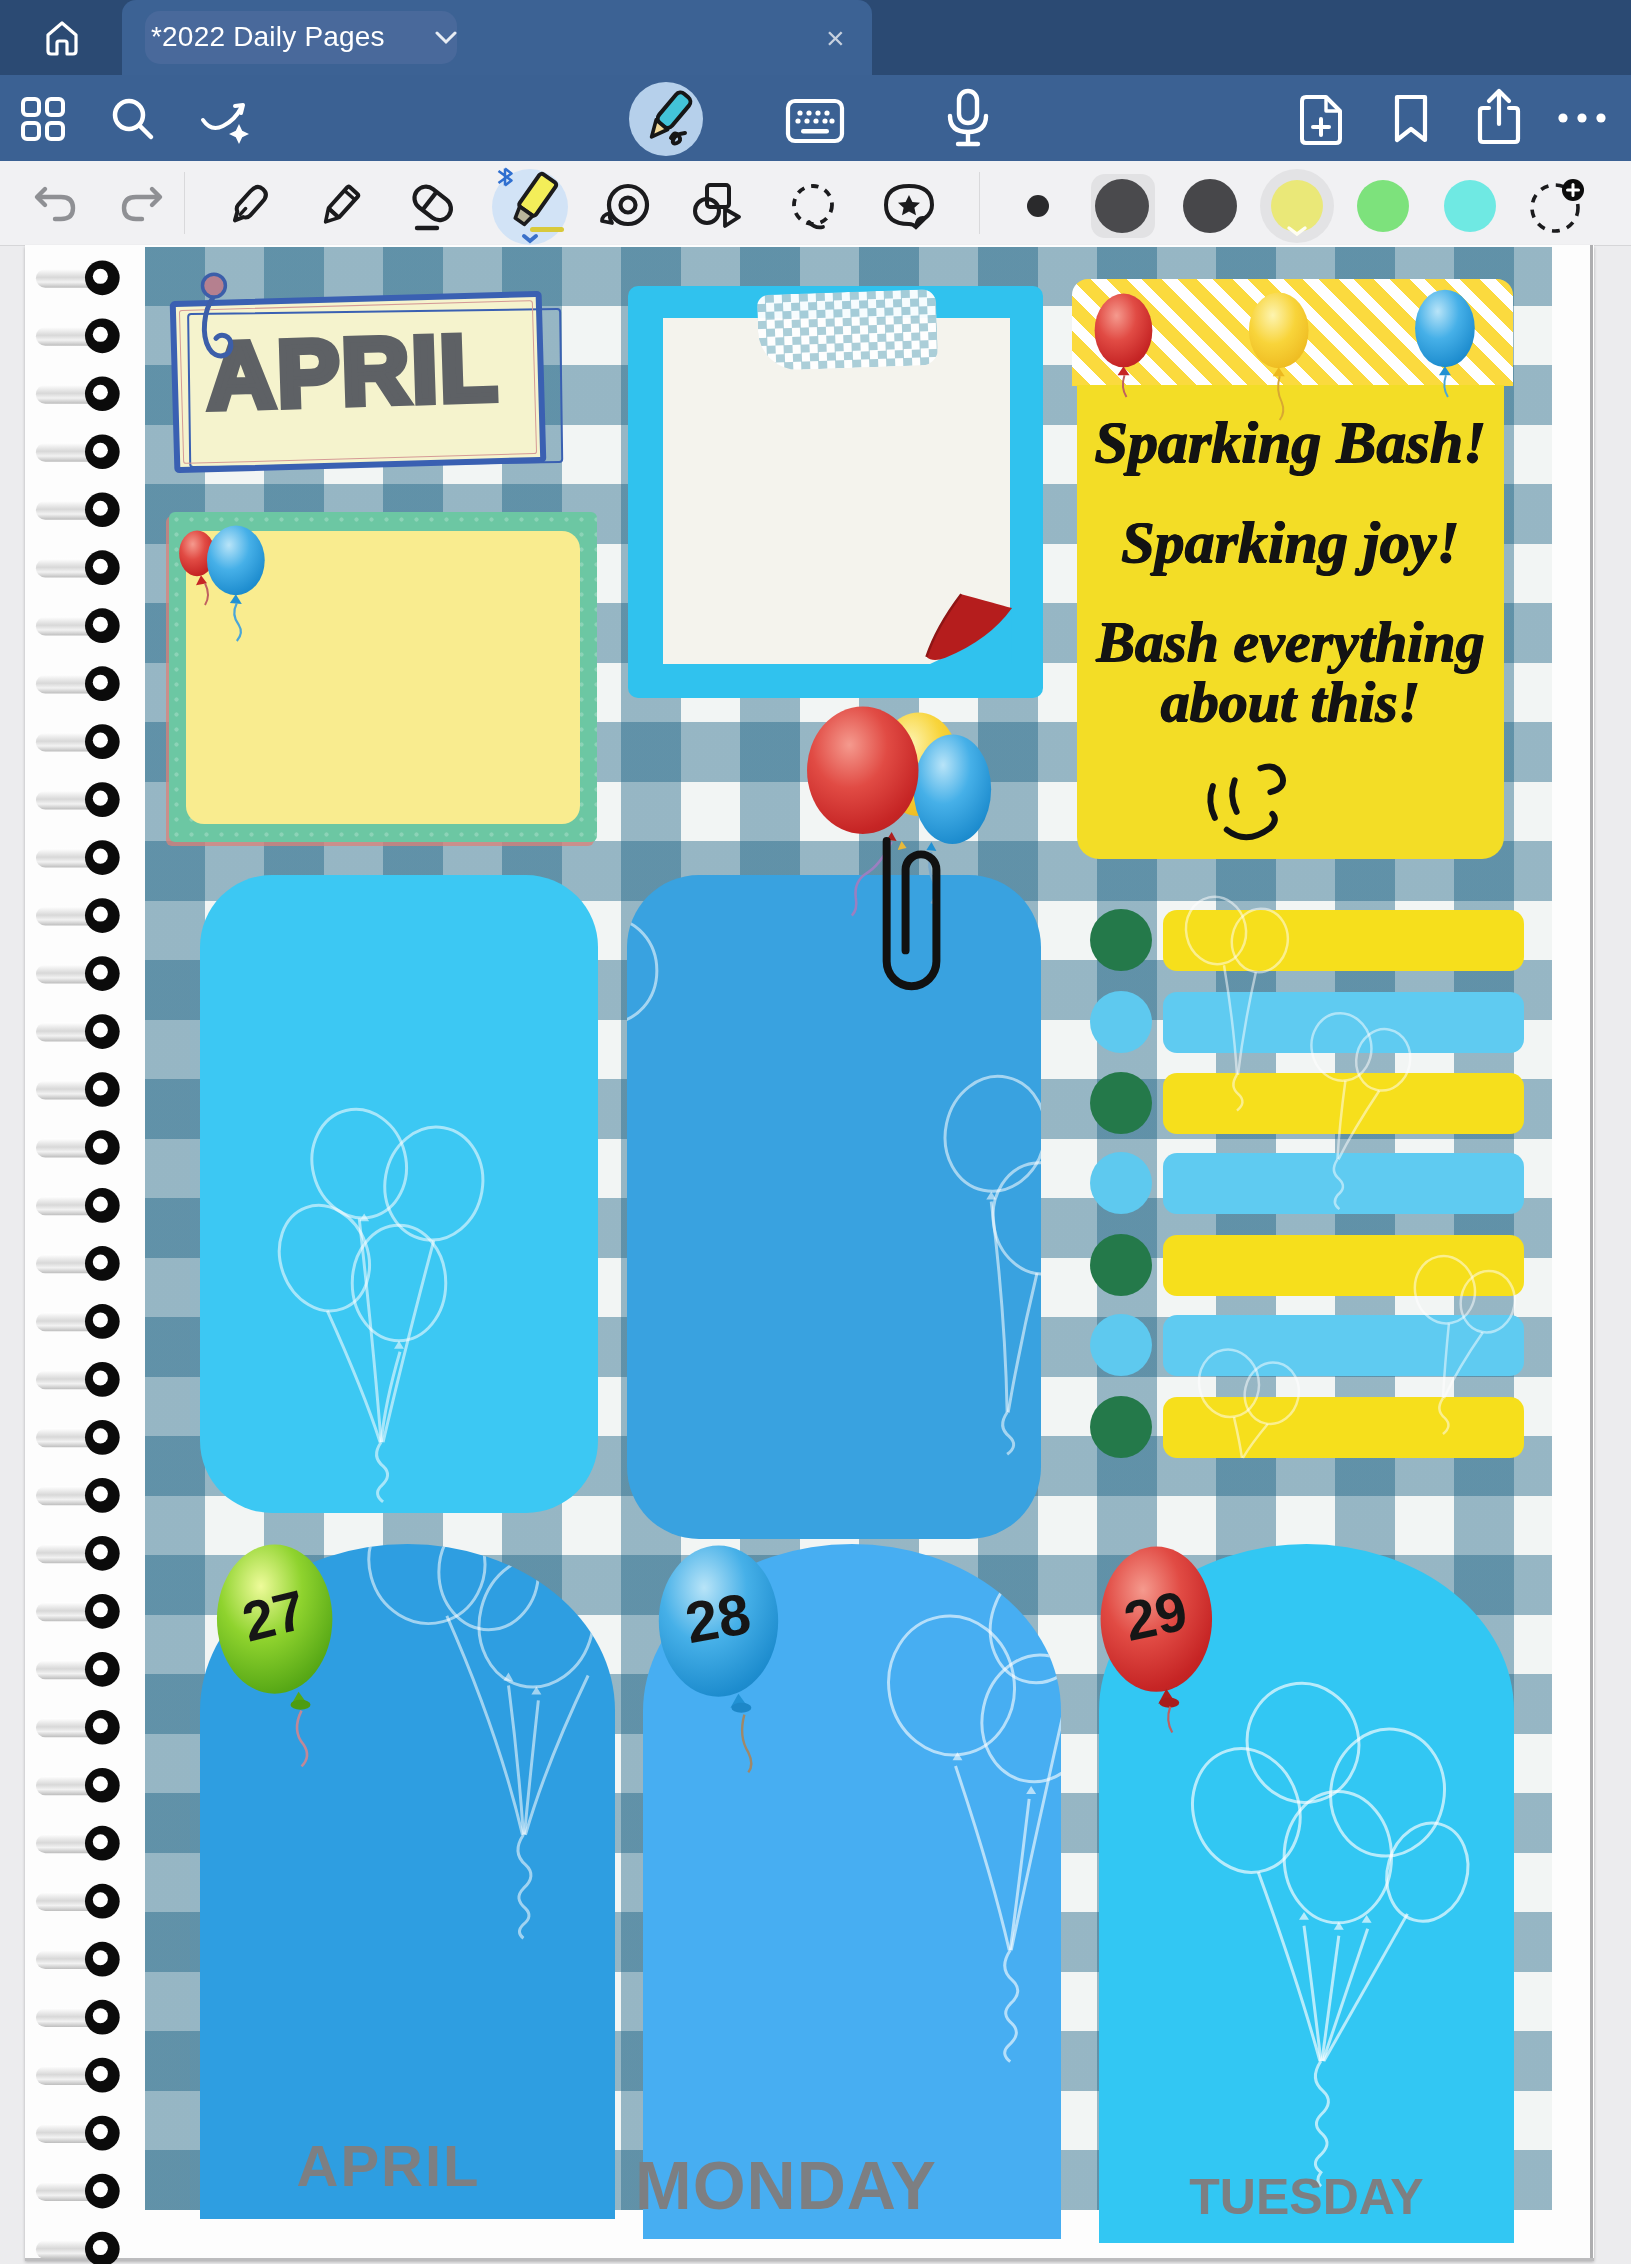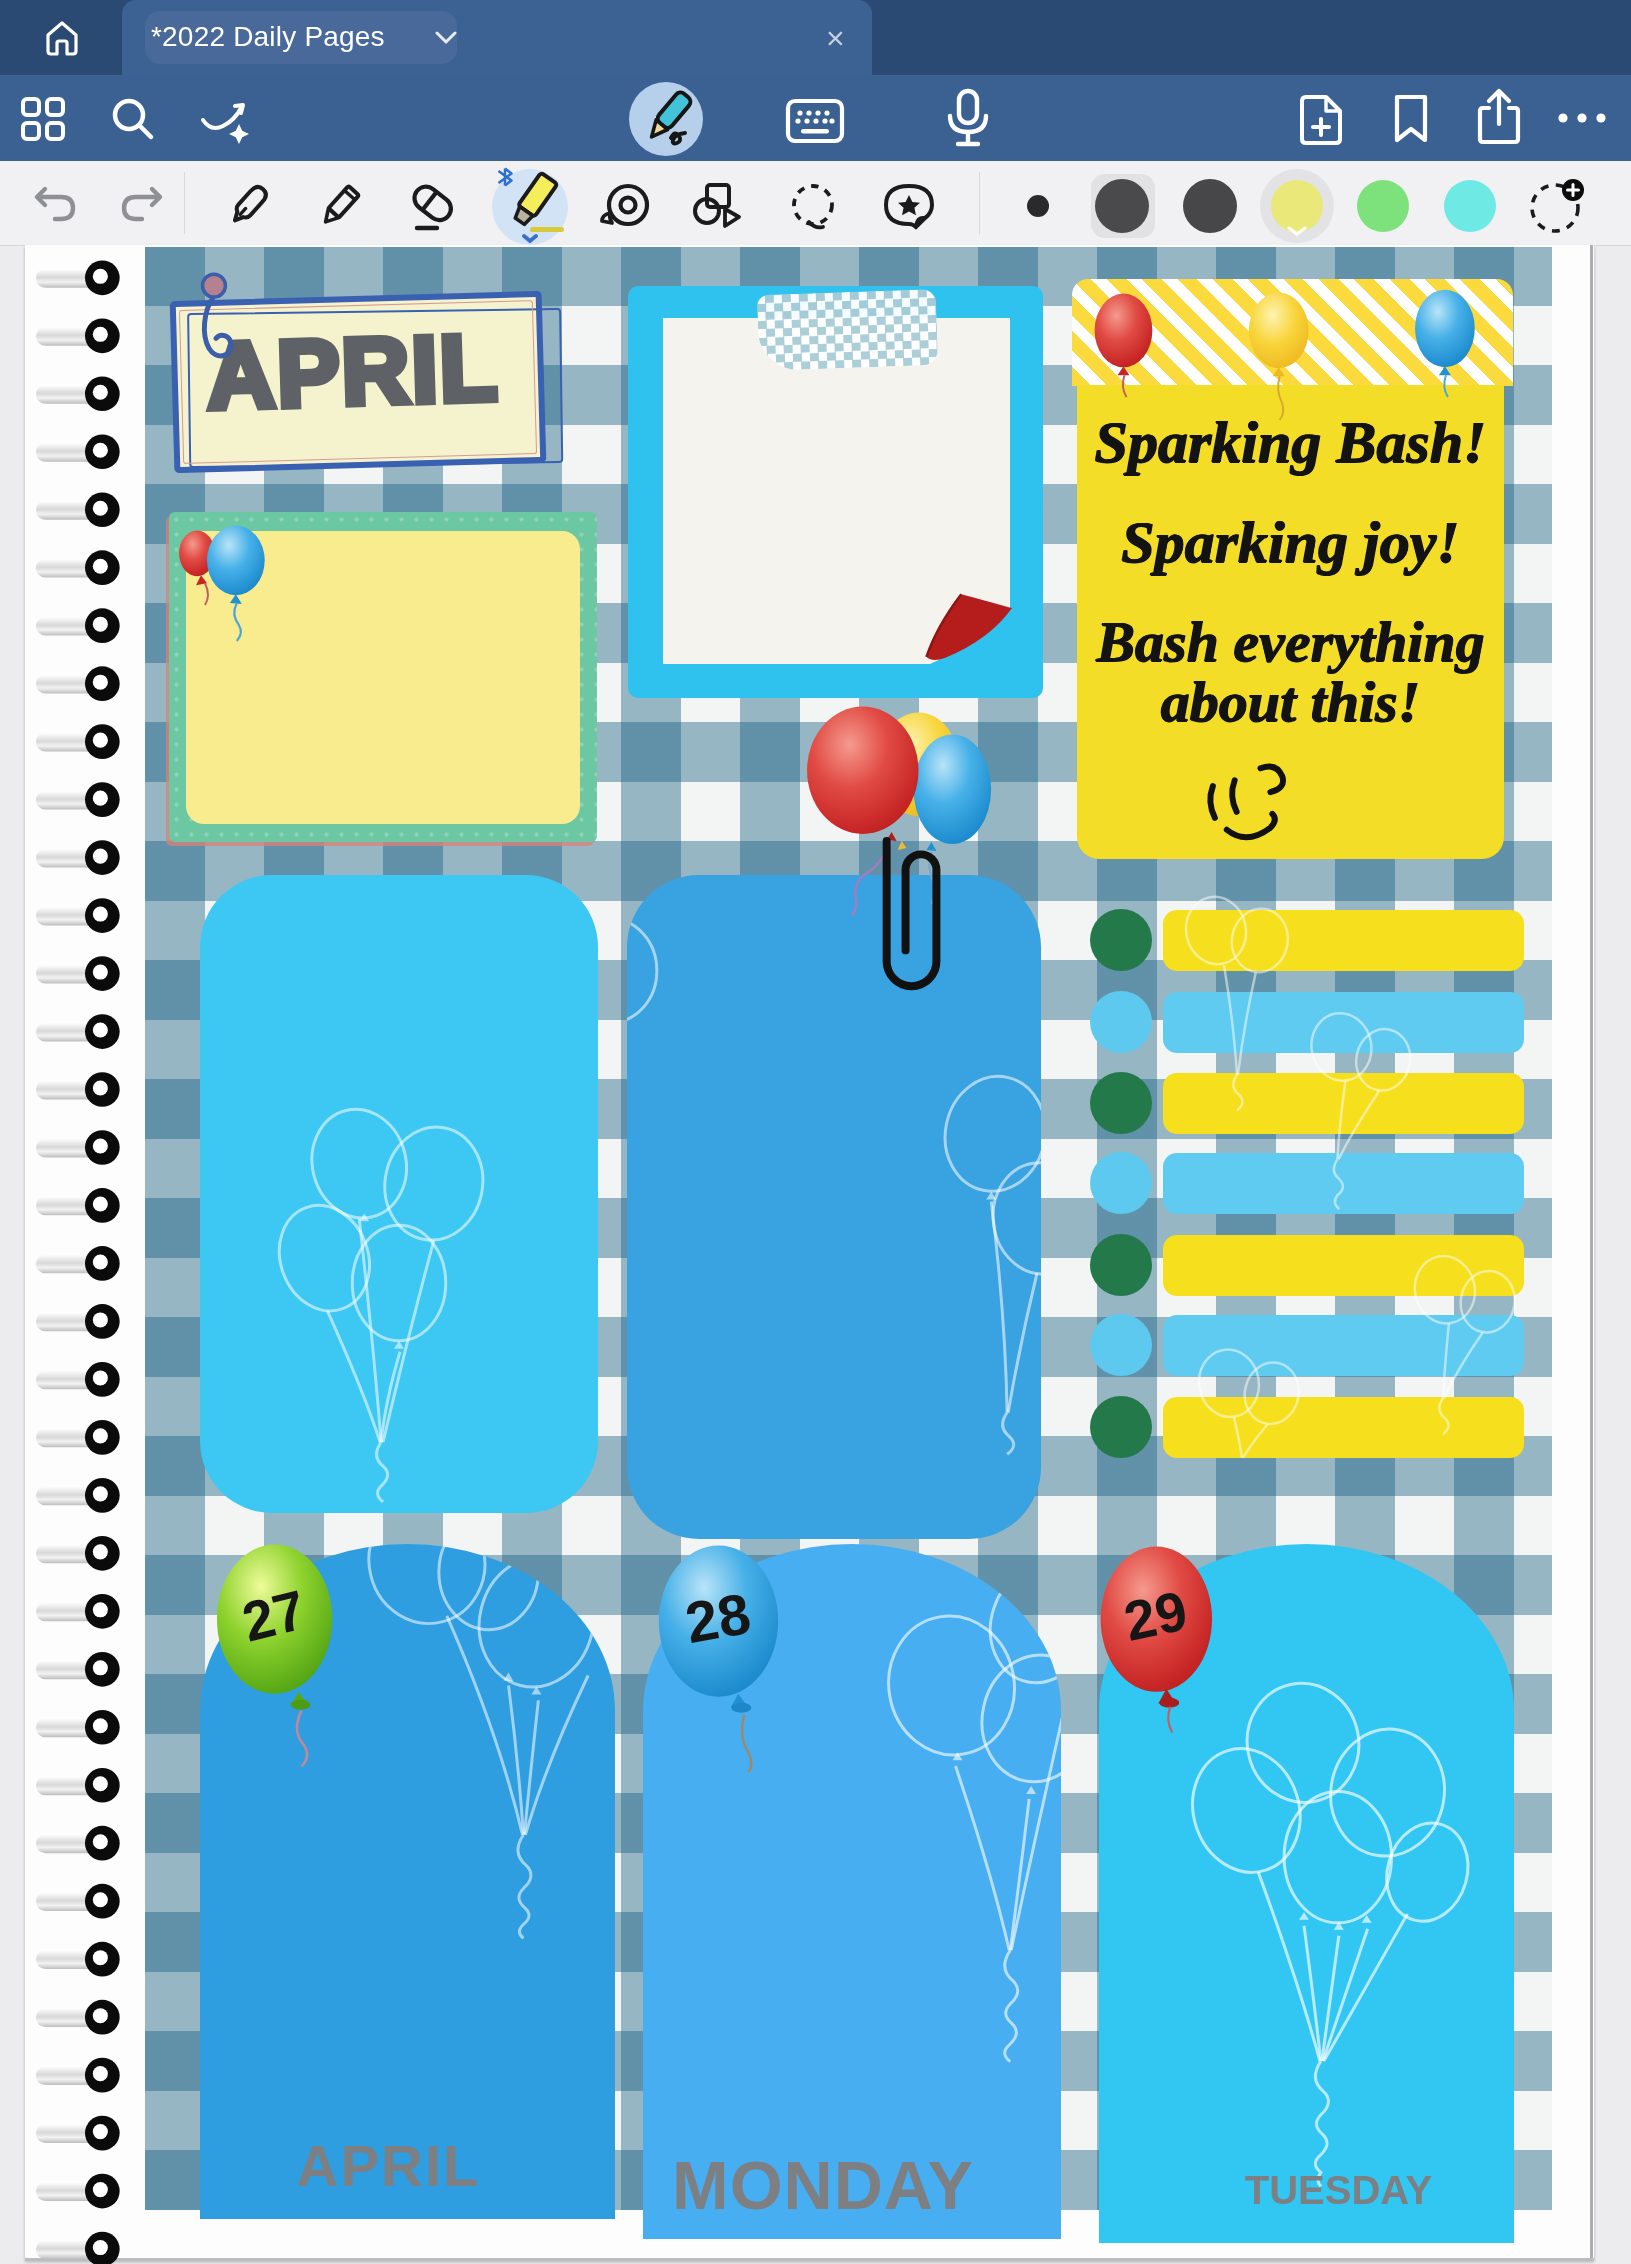--- a/index.html
+++ b/index.html
@@ -150,25 +150,25 @@
         <path d="M241 394 Q232 460 224 520"></path>
         <path d="M270 387 Q245 460 225 520"></path>
         <path d="M310 372 Q260 460 226 520"></path>
 <path d="M223 520 q-12 18 2 30 q12 11 -2 24 q-10 10 2 20 q10 10 -4 22 q-8 8 2 16 q-6 8 0 14"></path>
 </g>
     </svg>
   </div>
 <div class="abs card" id="sun2" style="left:200px;top:1544px;width:415px;height:675px;">
     <div class="dayname" style="top:588px;font-size:58px;letter-spacing:2px;transform:translateX(-19px);">APRIL</div>
   </div>
-<div class="abs card" id="mon2" style="left:643px;top:1544px;width:360px;height:695px;">
+<div class="abs card" id="mon2" style="left:606px;top:1544px;width:360px;height:695px;">
     <div class="dayname" style="top:602px;font-size:68px;letter-spacing:1px;">MONDAY</div>
   </div>
 <div class="abs card" id="tue2" style="left:1099px;top:1544px;width:415px;height:699px;">
-    <div class="dayname" style="top:624px;font-size:40px;letter-spacing:0px;margin-left:32px;">TUESDAY</div>
+    <div class="dayname" style="top:624px;font-size:50px;letter-spacing:0px;">TUESDAY</div>
   </div>
 
 <div class="abs circ cg" style="left:1090px;top:909px;width:62px;height:62px;"></div>
 <div class="abs circ cb" style="left:1090px;top:991px;width:62px;height:62px;"></div>
 <div class="abs circ cg" style="left:1090px;top:1072px;width:62px;height:62px;"></div>
 <div class="abs circ cb" style="left:1090px;top:1152px;width:62px;height:62px;"></div>
 <div class="abs circ cg" style="left:1090px;top:1234px;width:62px;height:62px;"></div>
 <div class="abs circ cb" style="left:1090px;top:1314px;width:62px;height:62px;"></div>
 <div class="abs circ cg" style="left:1090px;top:1396px;width:62px;height:62px;"></div>
 <div class="abs bar bary" style="top:910px;"></div>

